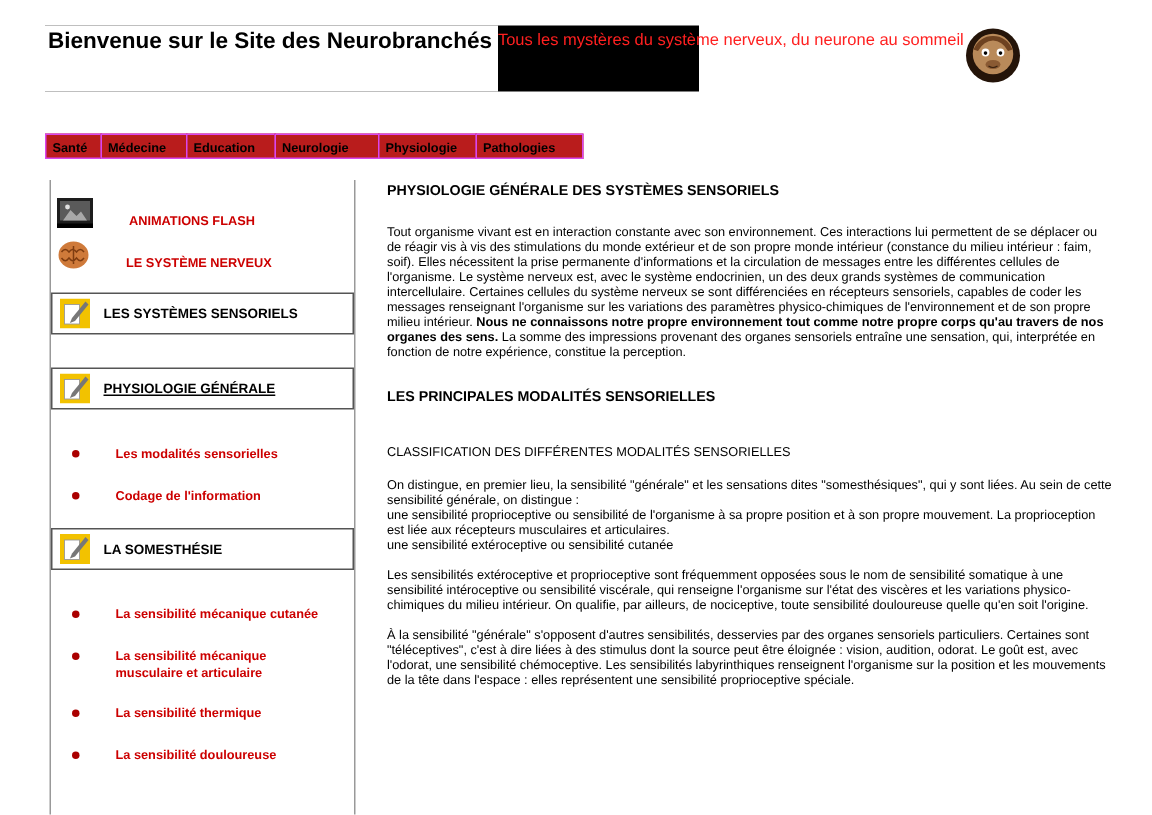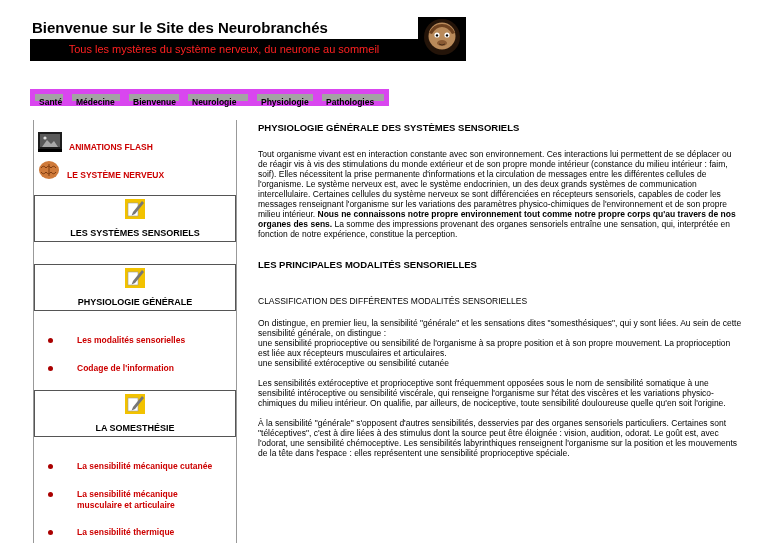--- a/index.html
+++ b/index.html
@@ -10,60 +10,60 @@
     color:#000;
     overflow:hidden;
   }
   .page { position:relative; width:768px; height:543px; background:#fff; }
 
   
   .banner {
     position:absolute; left:30px; top:17px; width:436px; height:44px;
     background:#000; display:flex;
   }
-  .banner-main { flex:1; display:flex; flex-direction:column; }
+  .banner-main { flex:1; display:flex; flex-direction:row; }
   .banner-title {
     background:#fff; color:#000; font-weight:bold; font-size:15px;
     padding:2px 4px 3px 2px; white-space:nowrap;
   }
   .banner-subtitle {
     color:#ff2020; font-size:11px; text-align:center; padding-top:4px;
     white-space:nowrap;
   }
   .banner-logo { width:48px; display:flex; align-items:center; justify-content:center; }
 
   
   .nav { position:absolute; left:30px; top:89px; display:flex; }
   .nav-tab {
-    border:5px solid #d946ef; background:#a3a3a3; font-size:8.5px; font-weight:bold;
+    border:1px solid #d946ef; background:#b91c1c; font-size:8.5px; font-weight:bold;
     padding:3px 4px; height:17px; cursor:pointer; white-space:nowrap;
   }
   .nav-tab + .nav-tab { margin-left:-1px; }
   .nav-tab:nth-child(1){width:38px}
   .nav-tab:nth-child(2){width:58px}
   .nav-tab:nth-child(3){width:60px}
   .nav-tab:nth-child(4){width:70px}
   .nav-tab:nth-child(5){width:66px}
   .nav-tab:nth-child(6){width:72px}
 
   
   .sidebar {
     position:absolute; left:33px; top:120px; width:204px; height:423px;
     border-left:1px solid #999; border-right:1px solid #999;
     padding:6px 0 0 0; overflow:hidden;
   }
   .side-link {
-    display:flex; align-items:flex-end; gap:7px; margin:6px 0 8px 4px;
+    display:flex; align-items:flex-end; gap:24px; margin:6px 0 8px 4px;
     color:#cc0000; font-weight:bold; font-size:8.5px; cursor:pointer;
   }
   .side-link .icon-wrap { flex:0 0 auto; line-height:0; }
   .side-box {
     border:1px solid #555; margin:15px 0 0 0; padding:3px 5px;
     display:flex; align-items:center; gap:9px; font-weight:bold; font-size:9px;
-    cursor:pointer; background:#fff;flex-direction:column;
+    cursor:pointer; background:#fff;
   }
   .side-box .icon-wrap { line-height:0; }
   .side-bullets { margin:10px 0 6px 14px; }
   .side-bullet {
     display:flex; gap:24px; margin:17px 0; color:#cc0000; font-weight:bold;
     font-size:8.5px; line-height:1.25; cursor:pointer; padding-right:14px;
   }
   .bullet-dot {
     width:5px; height:5px; border-radius:50%; background:#aa0000;
     margin-top:3px; flex:0 0 5px;
@@ -102,21 +102,21 @@
           <ellipse cx="19" cy="25" rx="5" ry="3" fill="#8a5a33"></ellipse>
           <path d="M16 26 q3 2 6 0" stroke="#3a2210" stroke-width="0.8" fill="none"></path>
         </svg>
       </span>
     </div>
   </div>
 
   <div class="nav">
     <div class="nav-tab">Santé</div>
     <div class="nav-tab">Médecine</div>
-    <div class="nav-tab">Bienvenue</div>
+    <div class="nav-tab">Education</div>
     <div class="nav-tab">Neurologie</div>
     <div class="nav-tab">Physiologie</div>
     <div class="nav-tab">Pathologies</div>
   </div>
 
   <div class="sidebar">
 
     <div class="side-link">
       <span class="icon-wrap">
         <svg width="24" height="20" viewBox="0 0 24 20">
@@ -144,21 +144,21 @@
       <span class="icon-wrap">
         <svg width="20" height="20" viewBox="0 0 20 20">
           <rect width="20" height="20" fill="#f2c200"></rect>
           <rect x="3" y="4" width="10" height="13" fill="#fff" stroke="#999" stroke-width="0.6"></rect>
           <path d="M17 2 L8 13 l-1.4 3.4 3.4 -1.4 L19 4 z" fill="#777"></path>
         </svg>
       </span>
       <span class="side-label">LES SYSTÈMES SENSORIELS</span>
     </div>
 
-    <div class="side-box" style="margin-top:22px;">
+    <div class="side-box" style="margin-top:22px;text-decoration:underline;">
       <span class="icon-wrap">
         <svg width="20" height="20" viewBox="0 0 20 20">
           <rect width="20" height="20" fill="#f2c200"></rect>
           <rect x="3" y="4" width="10" height="13" fill="#fff" stroke="#999" stroke-width="0.6"></rect>
           <path d="M17 2 L8 13 l-1.4 3.4 3.4 -1.4 L19 4 z" fill="#777"></path>
         </svg>
       </span>
       <span class="side-label">PHYSIOLOGIE GÉNÉRALE</span>
     </div>
 

